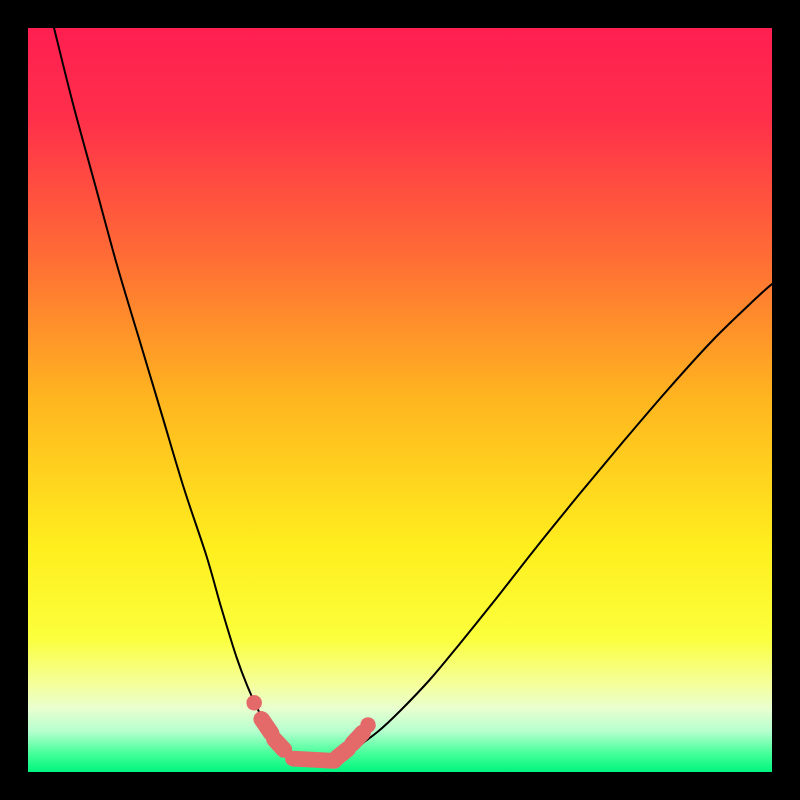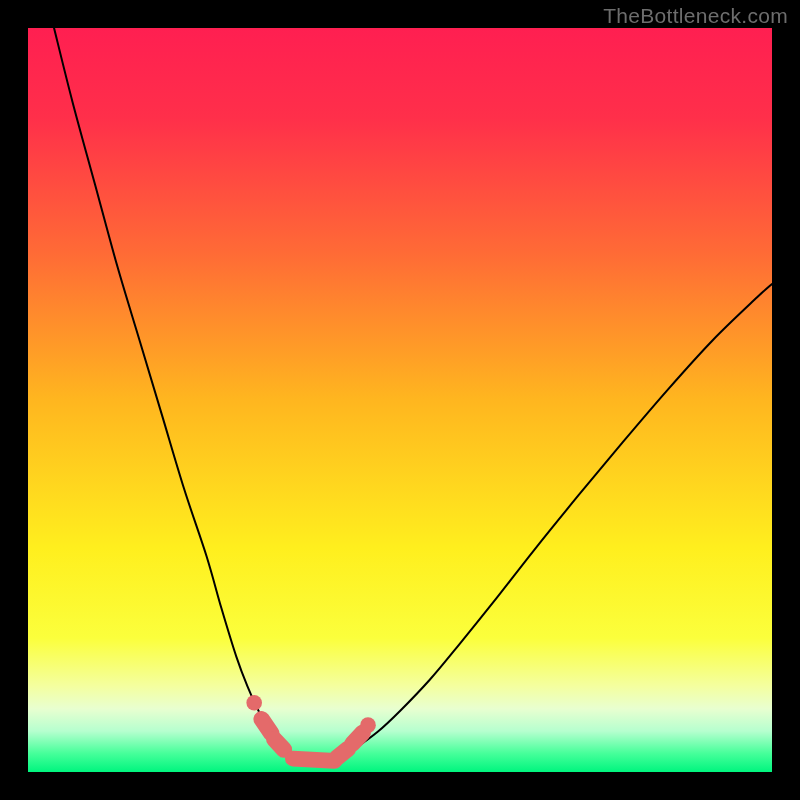--- a/index.html
+++ b/index.html
@@ -25,21 +25,20 @@
     font-size: 21px;
     font-weight: 500;
     letter-spacing: 0.3px;
   }
   svg { display: block; }
 </style>
 </head>
 <body>
 
 <div class="stage">
-  <div class="watermark">TheBottleneck.com</div>
   <svg id="chart-svg" width="800" height="800" viewBox="0 0 800 800">
     <defs>
       <linearGradient id="bg-grad" x1="0" y1="0" x2="0" y2="1">
           <stop offset="0%" stop-color="#ff1f51"></stop>
           <stop offset="12%" stop-color="#ff2f4a"></stop>
           <stop offset="30%" stop-color="#ff6a36"></stop>
           <stop offset="50%" stop-color="#ffb61f"></stop>
           <stop offset="70%" stop-color="#ffef1e"></stop>
           <stop offset="82%" stop-color="#fbff3c"></stop>
           <stop offset="88.5%" stop-color="#f4ffa0"></stop>

